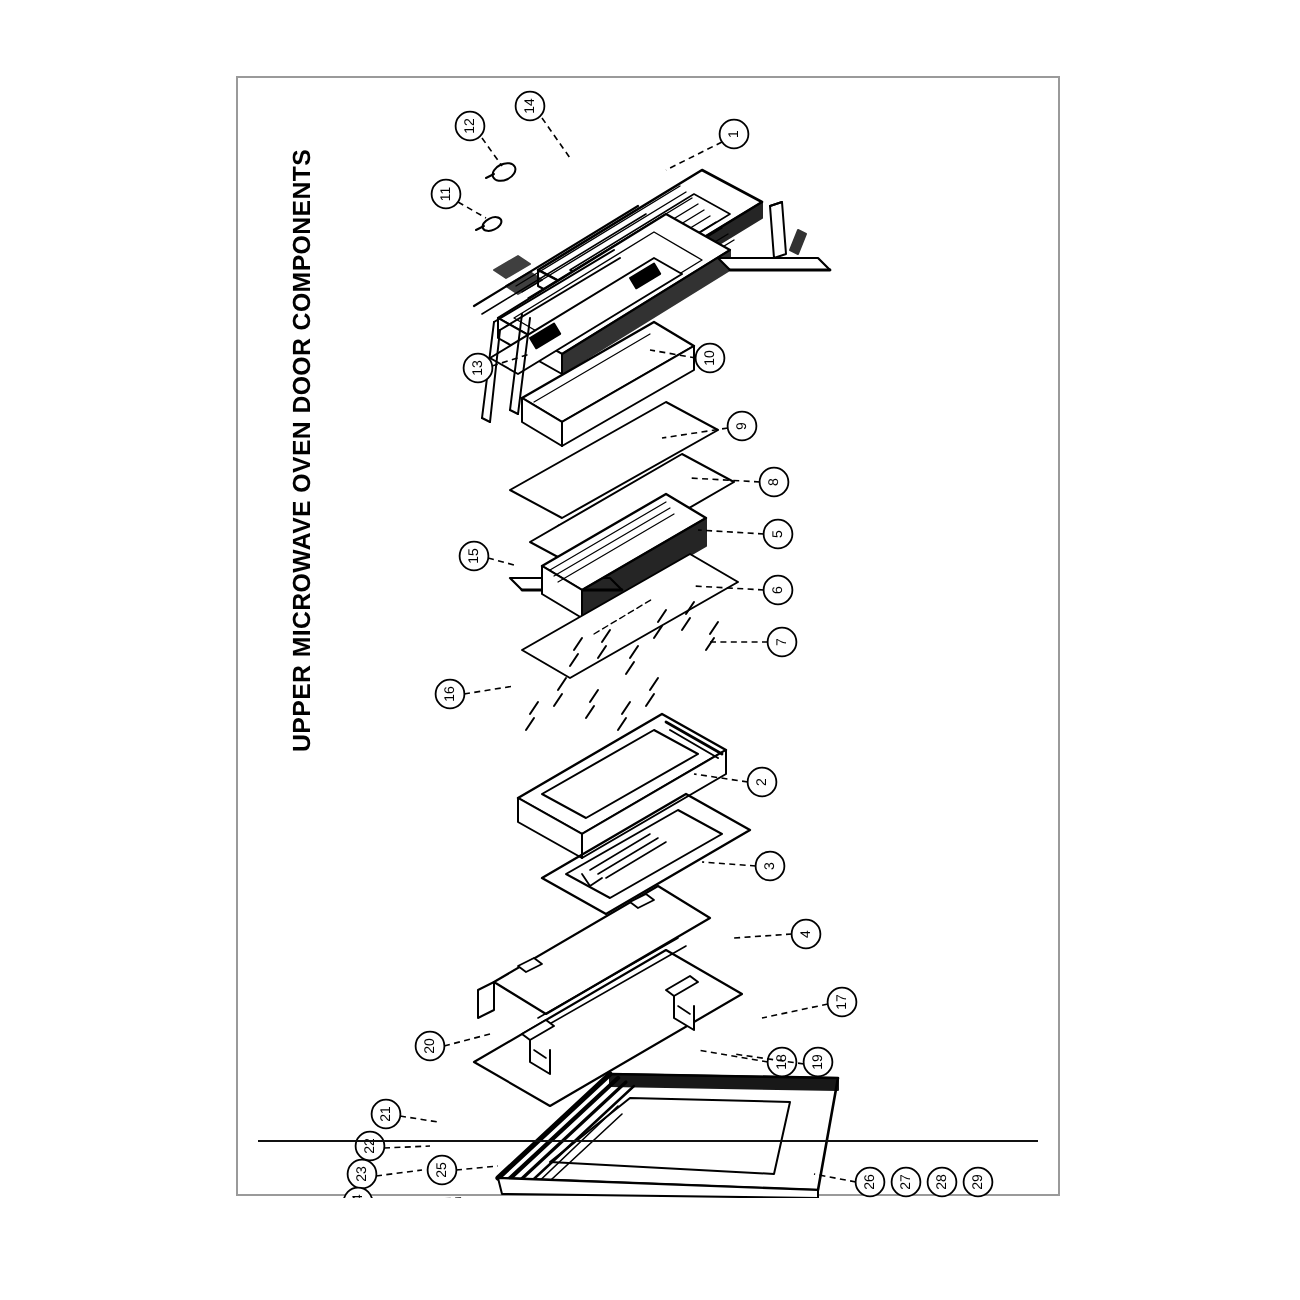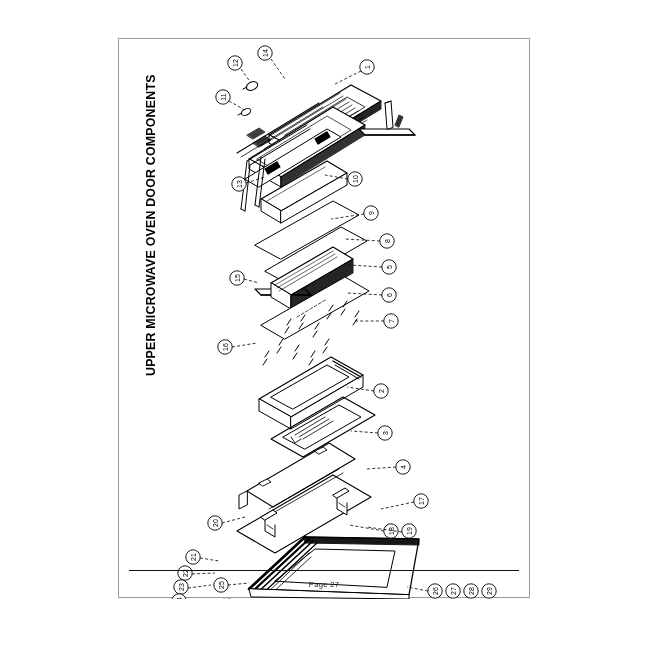--- a/index.html
+++ b/index.html
@@ -347,15 +347,14 @@
             </g>
             <g>
               <circle cx="370" cy="552" r="7.2" fill="#fff" stroke="#000" stroke-width="0.9"></circle>
               <text x="370" y="552.3" class="cap" transform="rotate(-90 370 552)">29</text>
             </g>
           </g>
       </svg>
     </div>
 
     <div id="footrule"></div>
-    <div id="pagenum">Page 27</div>
   </div>
 </div>
 
 </body></html>

